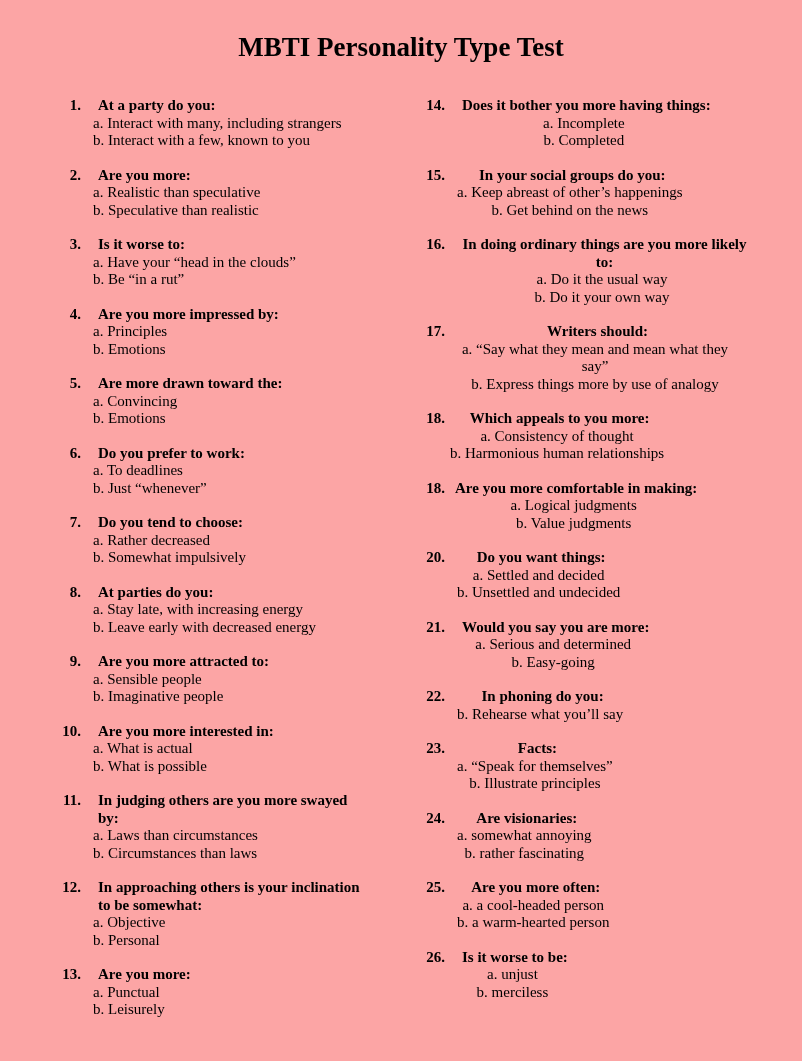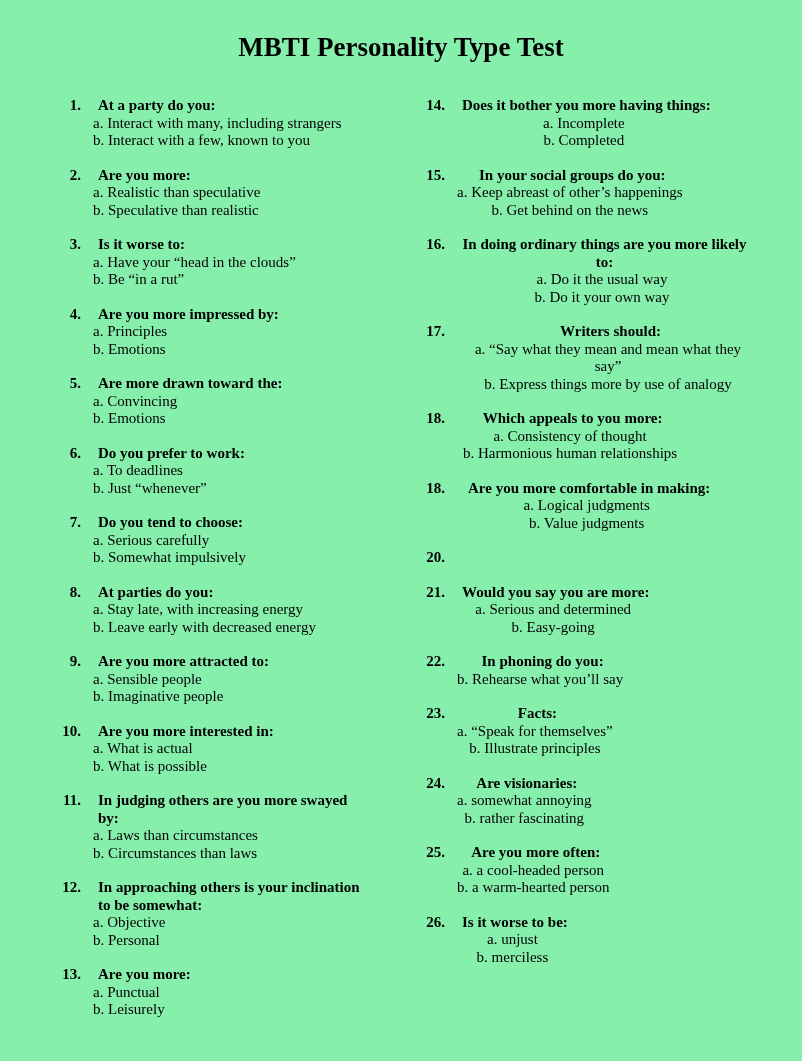--- a/index.html
+++ b/index.html
@@ -7,21 +7,21 @@
   body {
     width: 802px;
     height: 1061px;
     font-family: "Liberation Serif", "DejaVu Serif", serif;
     color: #000000;
     overflow: hidden;
   }
   .page {
     width: 802px;
     height: 1061px;
-    background: #86efac;
+    background: #fca5a5;
   }
   .title {
     font-size: 27px;
     line-height: 30px;
     font-weight: bold;
     text-align: center;
     padding-top: 32px;
     margin-bottom: 35px;
   }
   .columns {
@@ -36,21 +36,21 @@
     line-height: 17.5px;
     margin-bottom: 17px;
   }
   .qnum {
     width: 25px;
     flex-shrink: 0;
     text-align: right;
     font-weight: bold;
   }
   .qbody { margin-left: 12px; }
-  .question.tight .qbody { margin-left: 18px; }
+  .question.tight .qbody { margin-left: 5px; }
   .col-left .qbody { max-width: 272px; }
   .col-right .qbody { max-width: 290px; text-align: center; }
   .stem {
     font-weight: bold;
     padding-left: 5px;
   }
 </style>
 </head>
 <body>
 
@@ -103,21 +103,21 @@
           <div class="qbody">
             <div class="stem">Do you prefer to work:</div>
             <div class="opt">a. To deadlines</div>
             <div class="opt">b. Just “whenever”</div>
           </div>
         </div>
         <div class="question">
           <div class="qnum">7.</div>
           <div class="qbody">
             <div class="stem">Do you tend to choose:</div>
-            <div class="opt">a. Serious carefully</div>
+            <div class="opt">a. Rather decreased</div>
             <div class="opt">b. Somewhat impulsively</div>
           </div>
         </div>
         <div class="question">
           <div class="qnum">8.</div>
           <div class="qbody">
             <div class="stem">At parties do you:</div>
             <div class="opt">a. Stay late, with increasing energy</div>
             <div class="opt">b. Leave early with decreased energy</div>
           </div>
@@ -207,20 +207,25 @@
         <div class="question tight">
           <div class="qnum">18.</div>
           <div class="qbody">
             <div class="stem">Are you more comfortable in making:</div>
             <div class="opt">a. Logical judgments</div>
             <div class="opt">b. Value judgments</div>
           </div>
         </div>
         <div class="question">
           <div class="qnum">20.</div>
+          <div class="qbody">
+            <div class="stem">Do you want things:</div>
+            <div class="opt">a. Settled and decided</div>
+            <div class="opt">b. Unsettled and undecided</div>
+          </div>
         </div>
         <div class="question">
           <div class="qnum">21.</div>
           <div class="qbody">
             <div class="stem">Would you say you are more:</div>
             <div class="opt">a. Serious and determined</div>
             <div class="opt">b. Easy-going</div>
           </div>
         </div>
         <div class="question">

